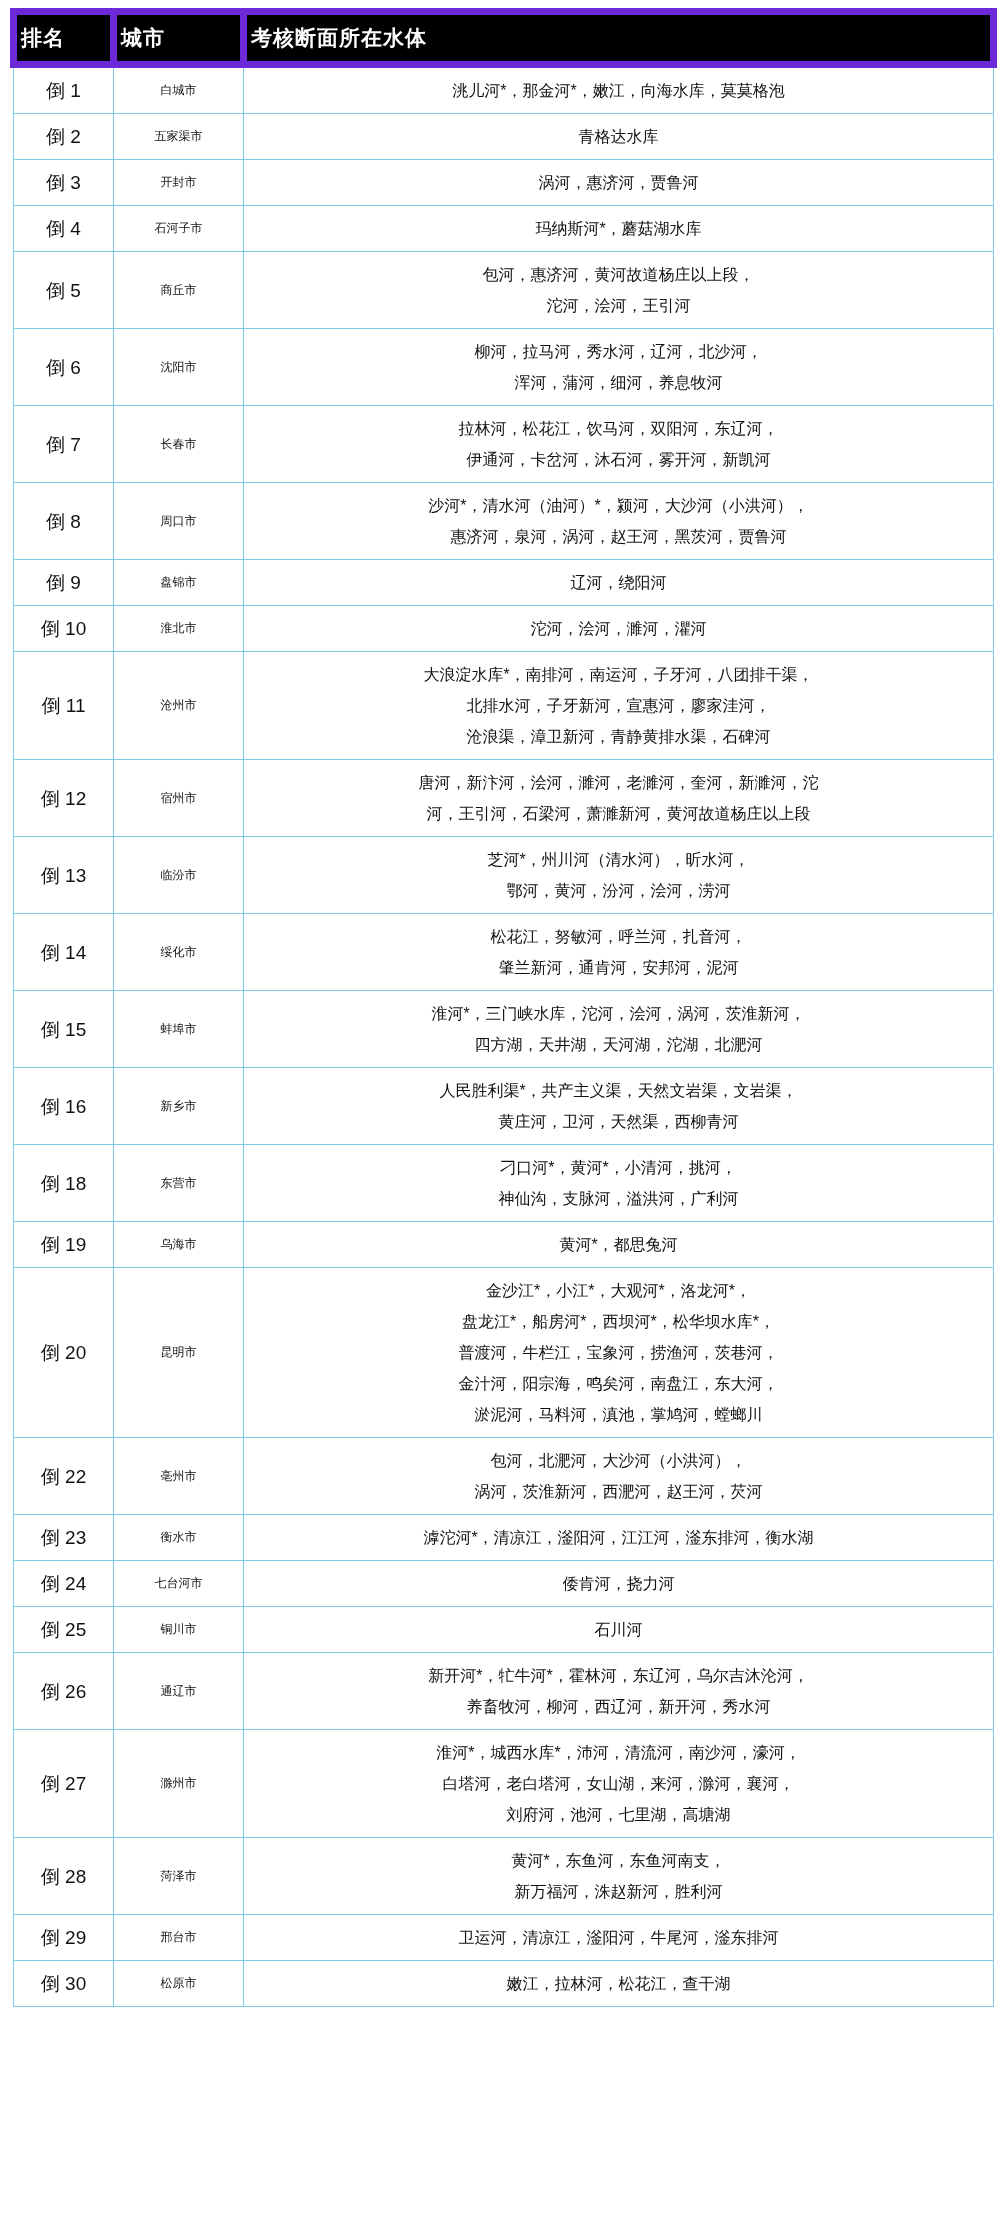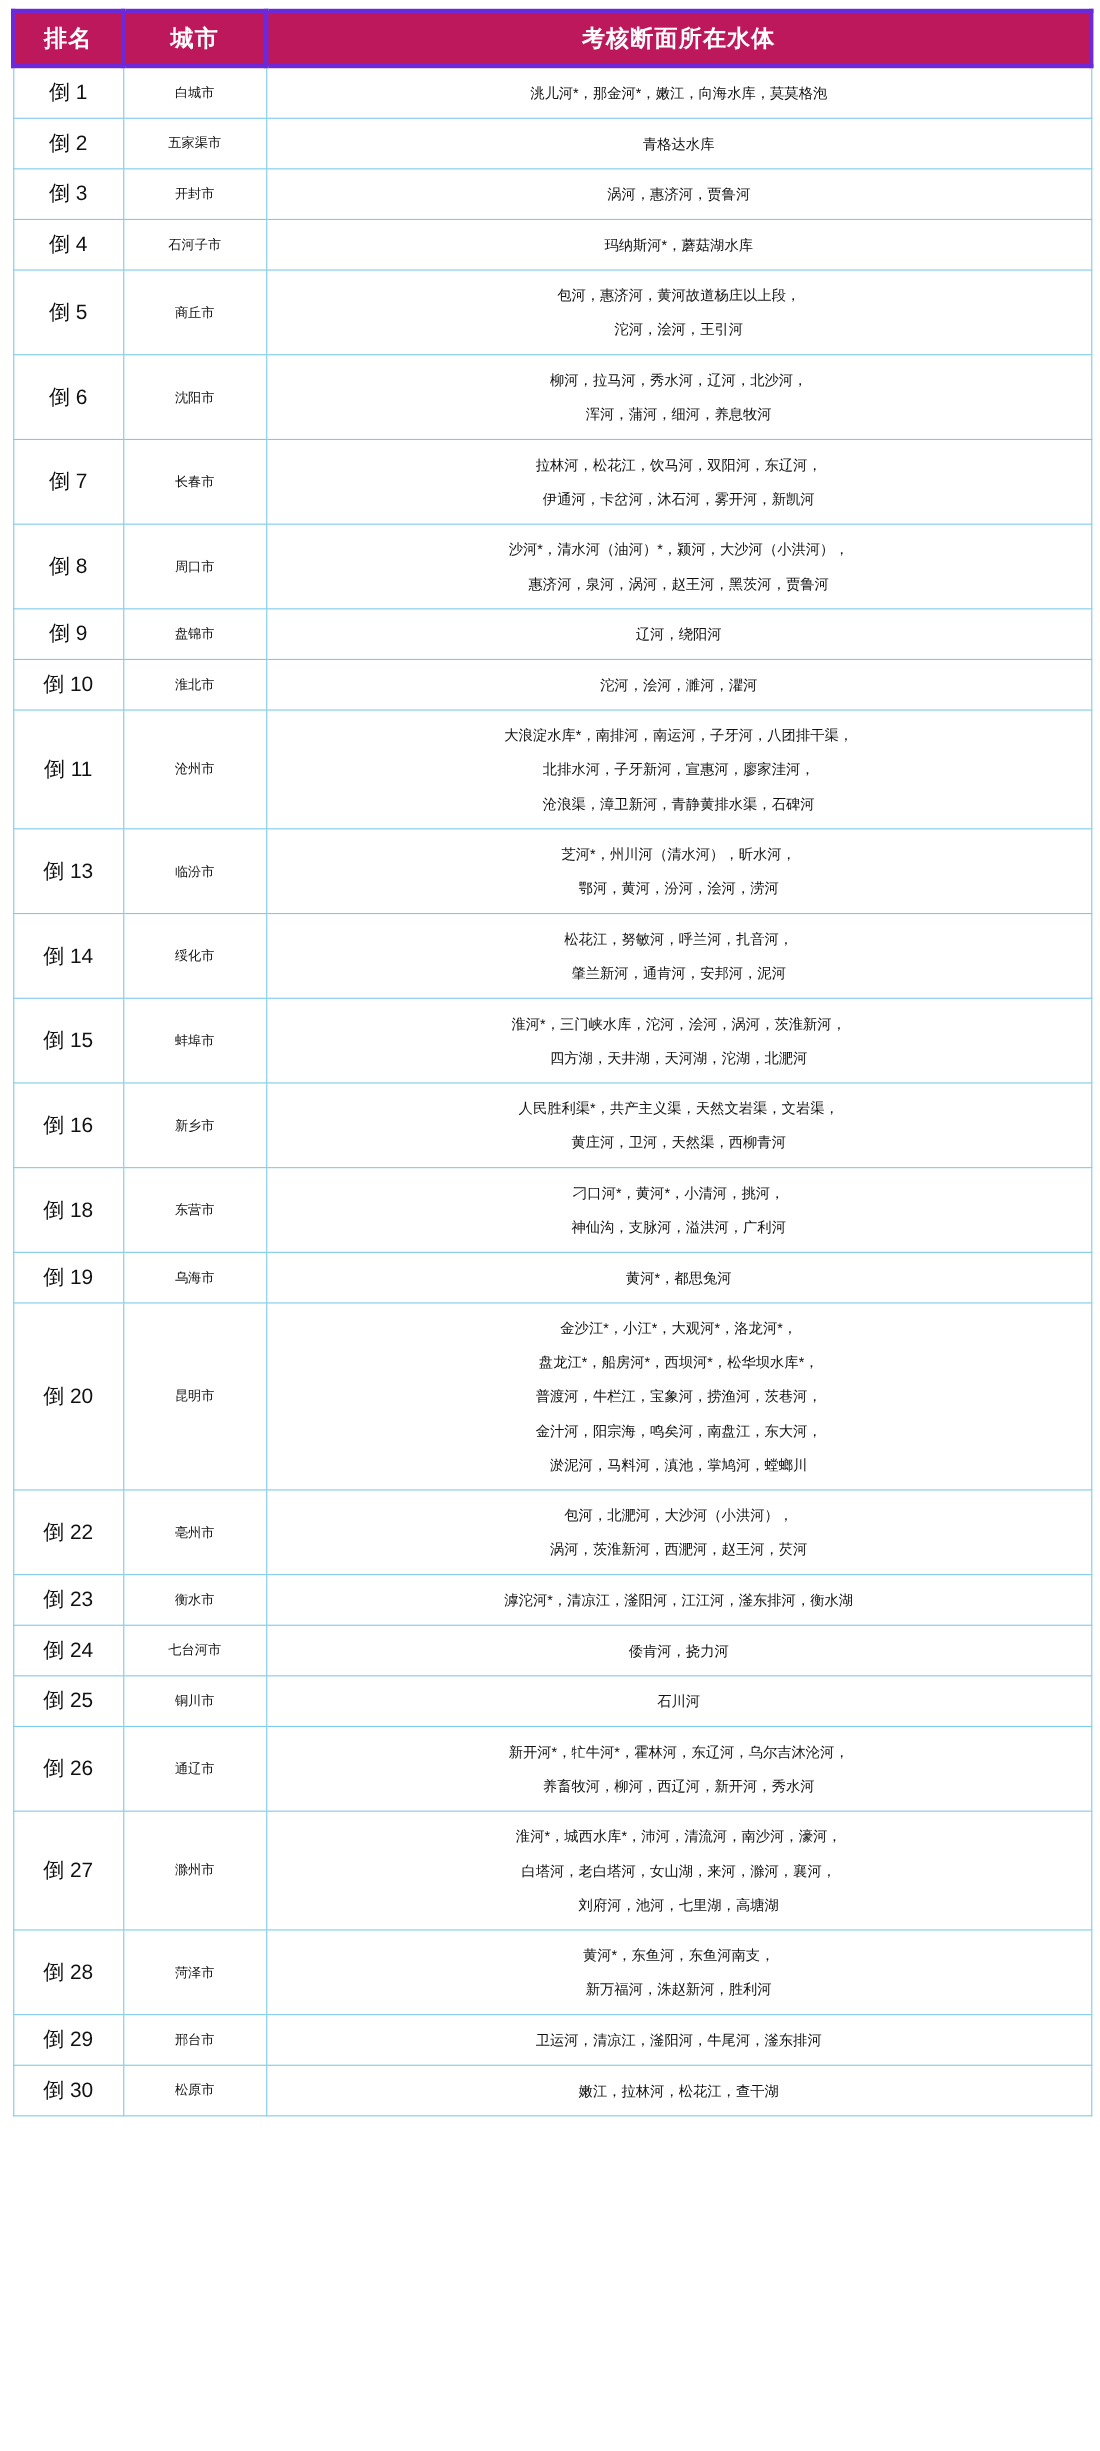--- a/index.html
+++ b/index.html
@@ -19,27 +19,27 @@
   table.data-table {
     border-collapse: collapse;
     width: 980px;
     table-layout: fixed;
   }
   table.data-table col.c-rank { width: 100px; }
   table.data-table col.c-city { width: 130px; }
   table.data-table col.c-body { width: 750px; }
 
   thead th {
-    background: #be185d;
+    background: #000000;
     color: #ffffff;
     font-size: 21px;
     font-weight: bold;
-    text-align: center;
+    text-align: left;
     padding: 9px 4px;
-    border: 4px solid #6d28d9;
+    border: 7px solid #6d28d9;
     letter-spacing: 1px;
   }
   tbody td {
     border: 1px solid #7ecbe8;
     text-align: center;
     vertical-align: middle;
     color: #111111;
     font-size: 19px;
     padding: 7px 6px;
     line-height: 31px;
@@ -47,21 +47,21 @@
   tbody td.rank {
     font-size: 19px;
     white-space: nowrap;
     margin-left: 28px;
   }
   tbody td.city {
     font-size: 12px;
     white-space: nowrap;
   }
   tbody td.bodytext {
-    font-size: 13px;
+    font-size: 16px;
     padding-left: 10px;
     padding-right: 10px;
   }
   tbody td.bodytext .line {
     display: block;
   }
 </style>
 </head>
 <body>
 
@@ -157,20 +157,28 @@
         <tr>
           <td class="rank">倒 11</td>
           <td class="city">沧州市</td>
           <td class="bodytext">
             <span class="line">大浪淀水库*，南排河，南运河，子牙河，八团排干渠，</span>
             <span class="line">北排水河，子牙新河，宣惠河，廖家洼河，</span>
             <span class="line">沧浪渠，漳卫新河，青静黄排水渠，石碑河</span>
           </td>
         </tr>
         <tr>
+          <td class="rank">倒 12</td>
+          <td class="city">宿州市</td>
+          <td class="bodytext">
+            <span class="line">唐河，新汴河，浍河，濉河，老濉河，奎河，新濉河，沱</span>
+            <span class="line">河，王引河，石梁河，萧濉新河，黄河故道杨庄以上段</span>
+          </td>
+        </tr>
+        <tr>
           <td class="rank">倒 13</td>
           <td class="city">临汾市</td>
           <td class="bodytext">
             <span class="line">芝河*，州川河（清水河），昕水河，</span>
             <span class="line">鄂河，黄河，汾河，浍河，涝河</span>
           </td>
         </tr>
         <tr>
           <td class="rank">倒 14</td>
           <td class="city">绥化市</td>

